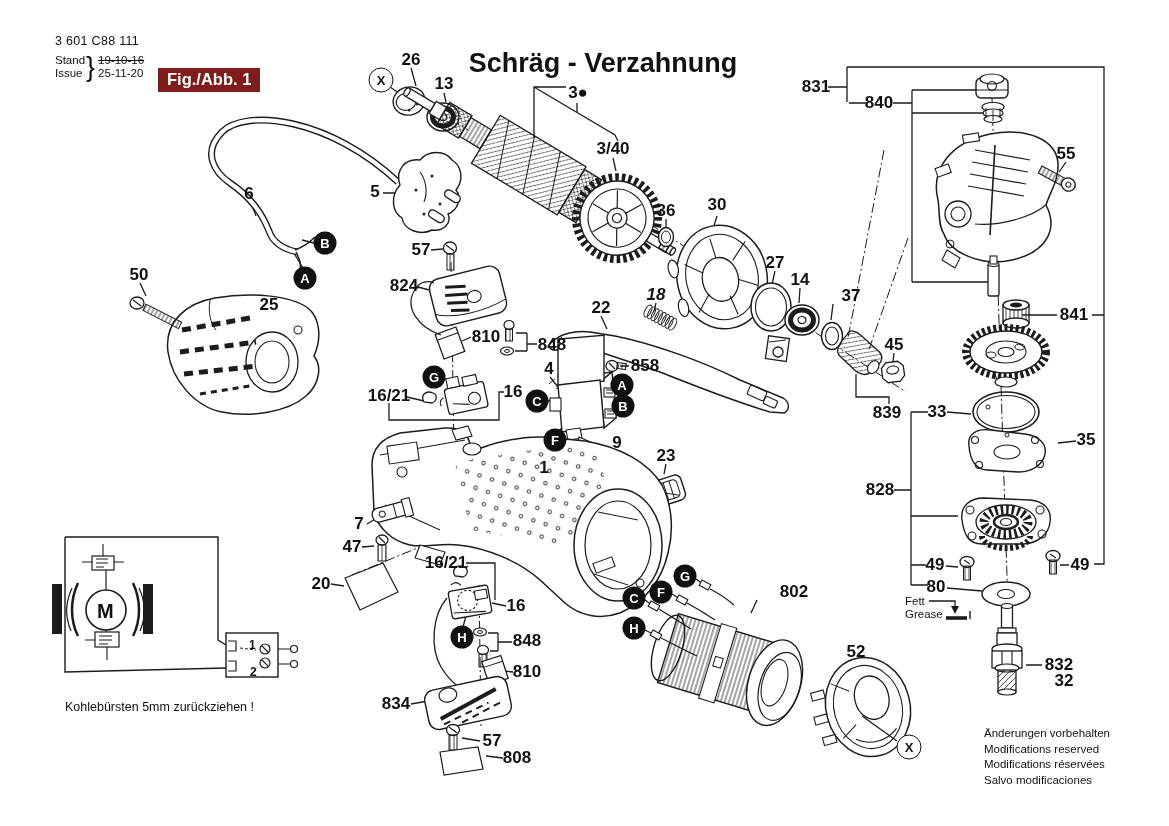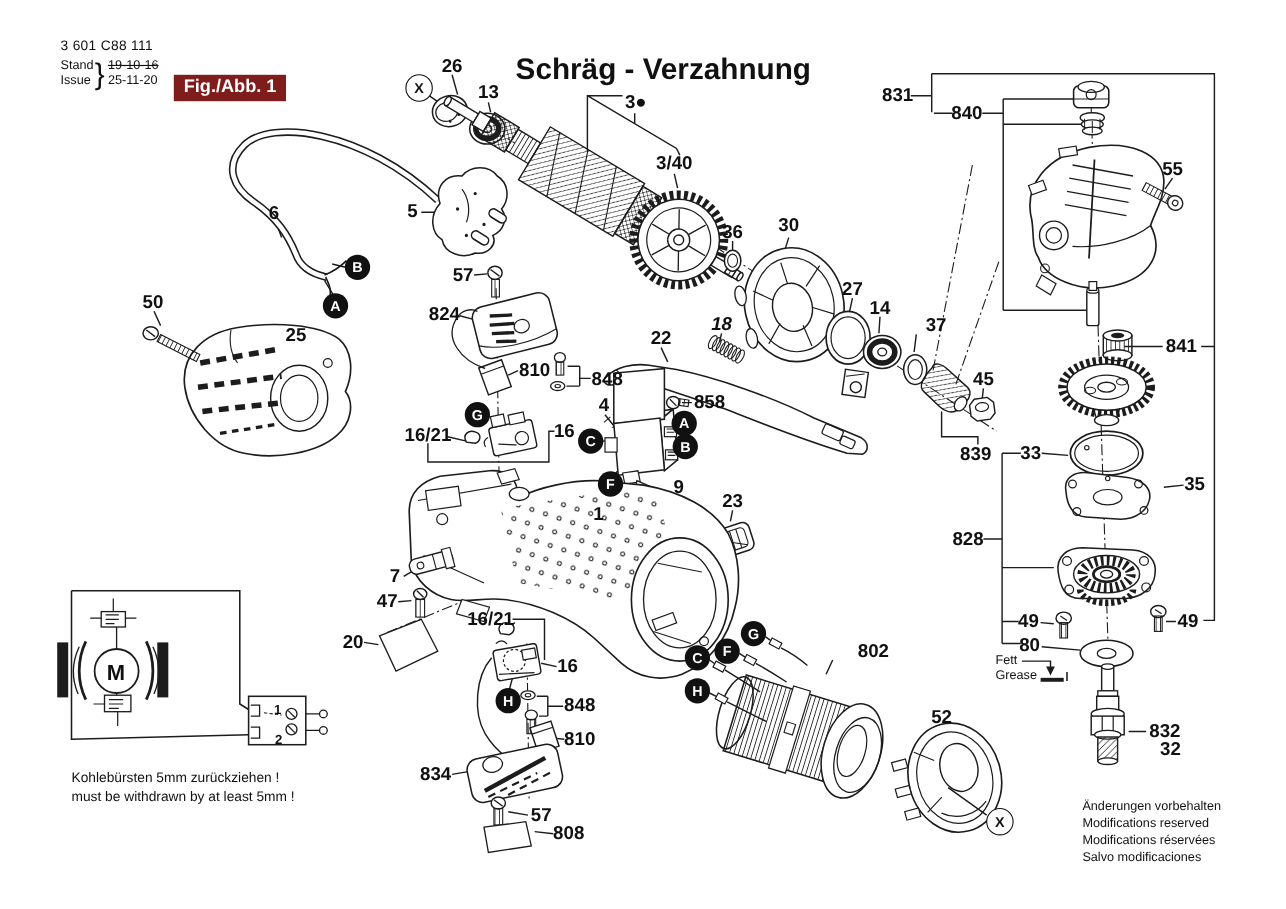--- a/index.html
+++ b/index.html
@@ -572,21 +572,20 @@
       <div class="callout" style="left: 634px; top: 598px;">C</div>
       <div class="callout" style="left: 634px; top: 628px;">H</div>
       <div class="callout outline" style="left: 909px; top: 747px;">X</div>
     </div>
 
   <div class="grease" style="left:905px;top:595px">Fett</div>
   <div class="grease" style="left:905px;top:608px">Grease</div>
 
   <div class="notes">
     <div class="indent">Kohlebürsten 5mm zurückziehen !</div>
-    <div class="indent">must be withdrawn by at least 5mm !</div>
   </div>
 
   <div class="footer">
     <div>Änderungen vorbehalten</div>
     <div>Modifications reserved</div>
     <div>Modifications réservées</div>
     <div>Salvo modificaciones</div>
   </div>
 </div>
 

